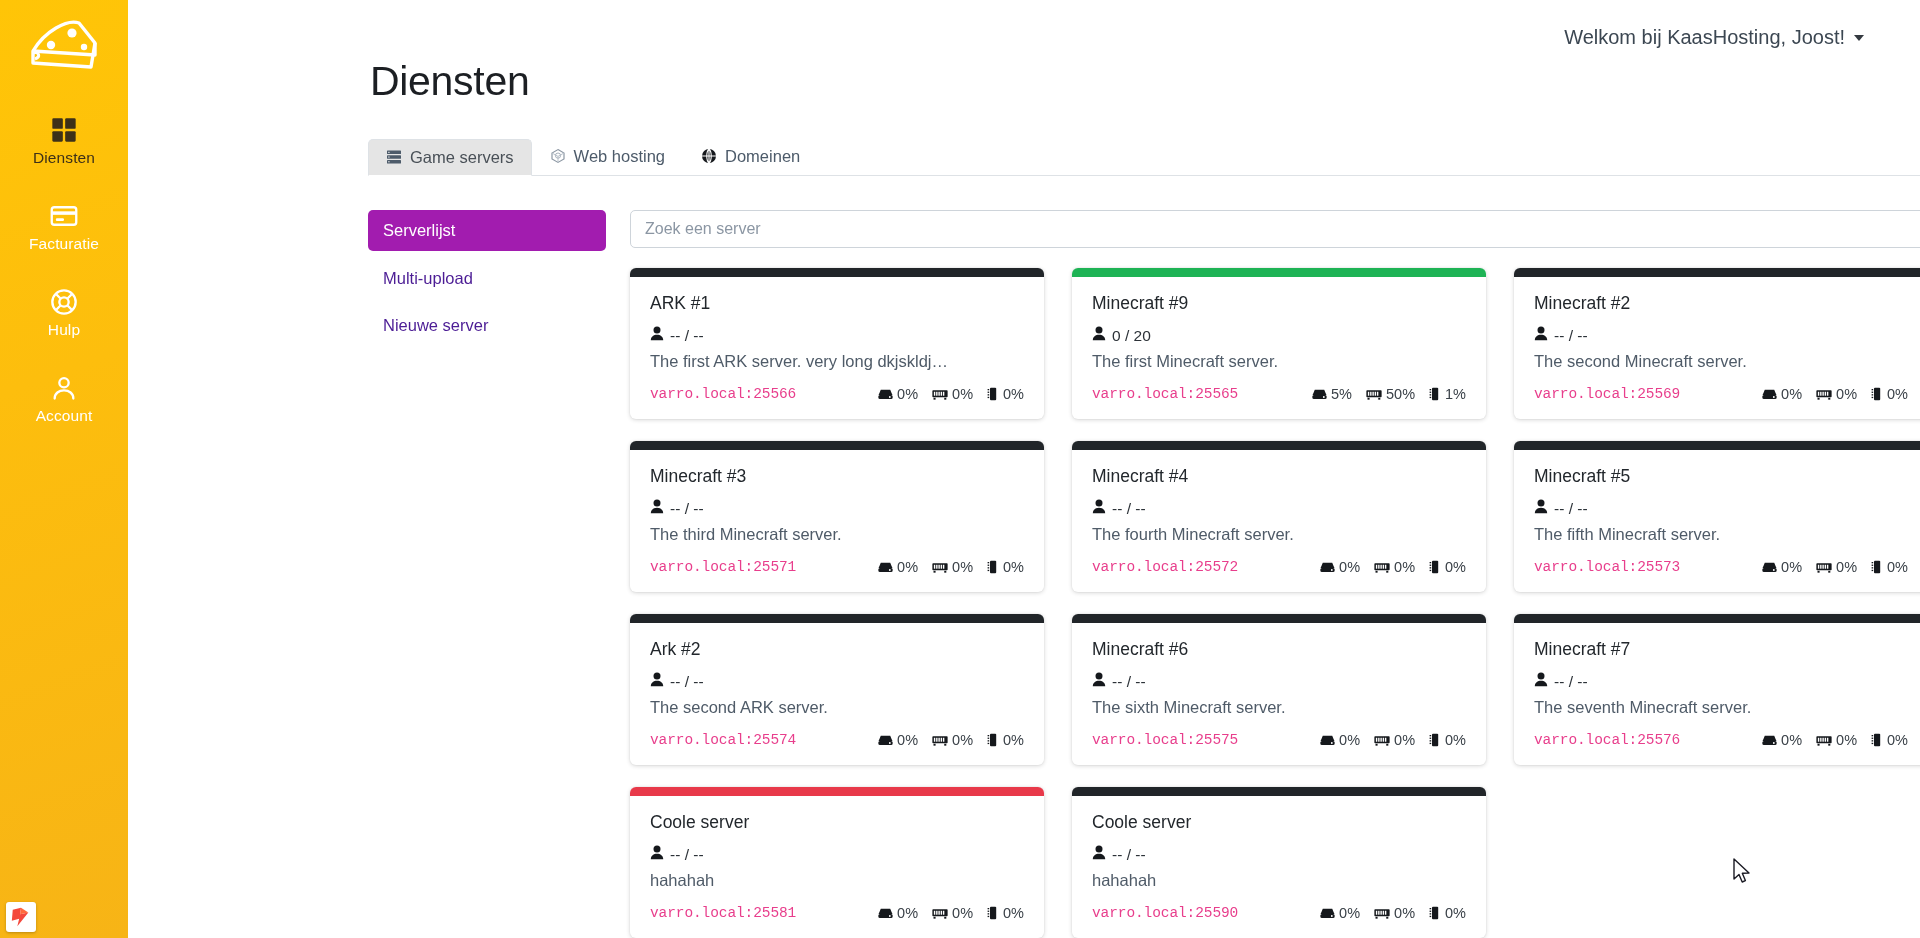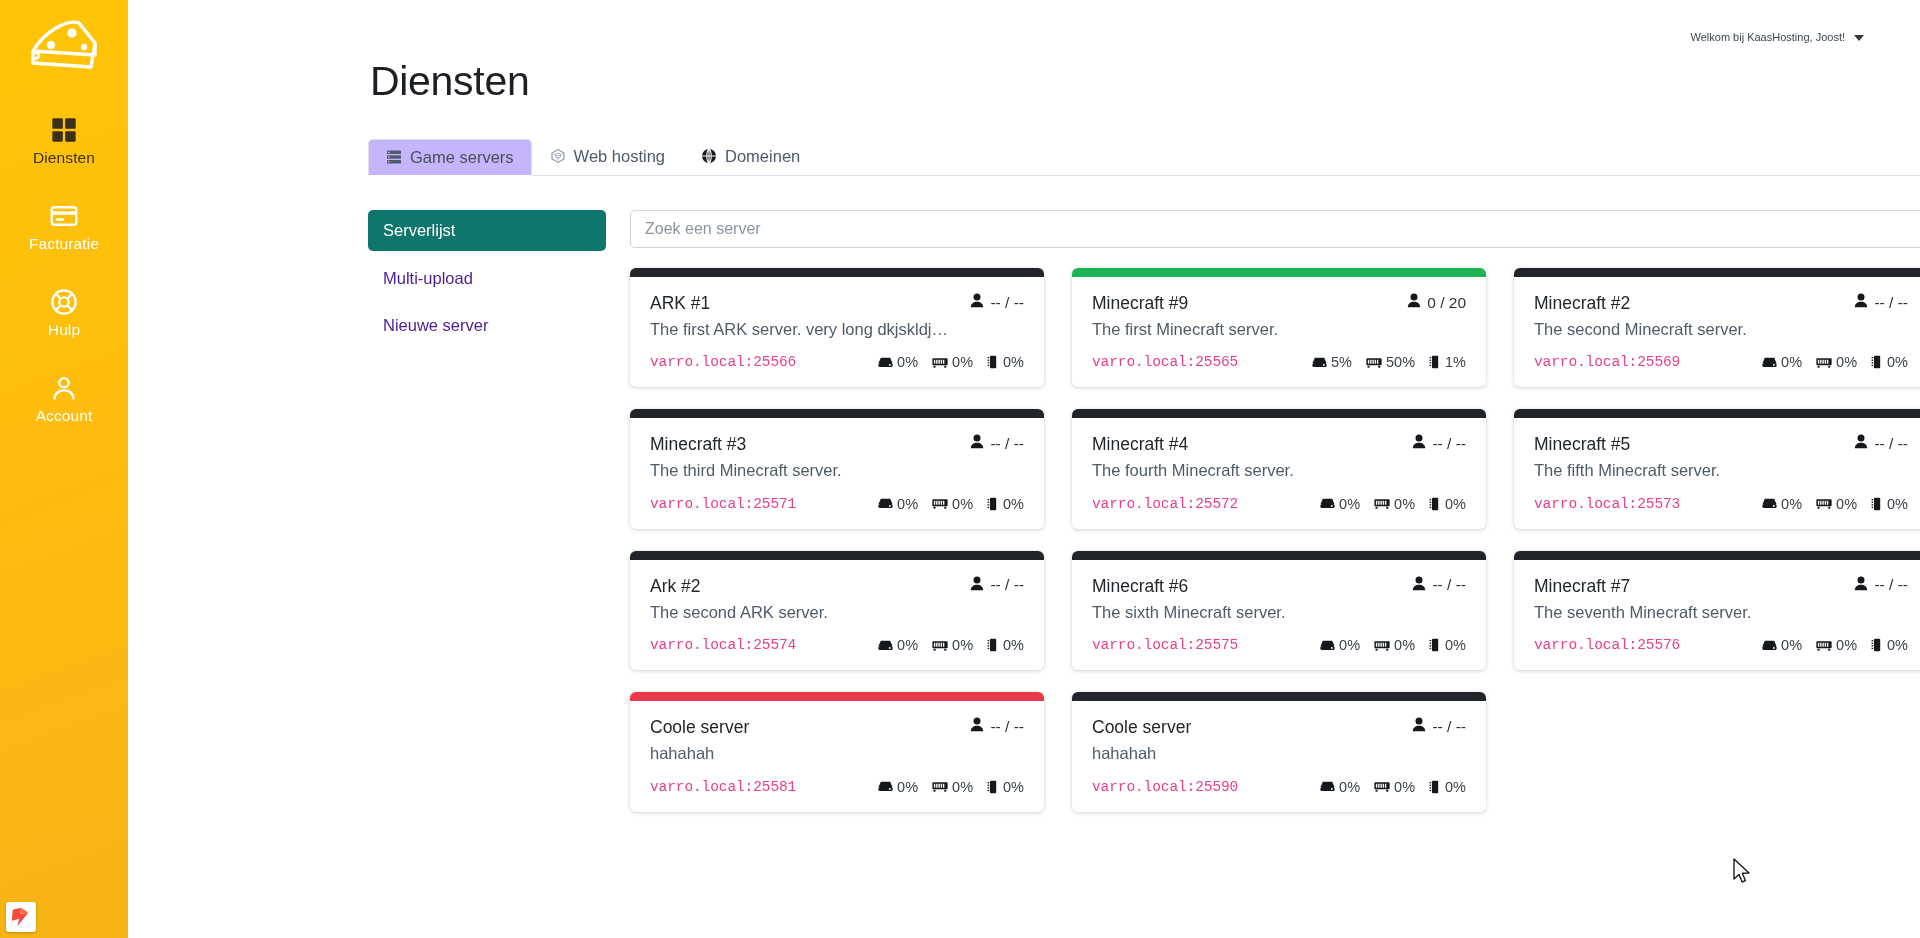--- a/index.html
+++ b/index.html
@@ -75,21 +75,21 @@
     overflow: hidden;
   }
   .topbar {
     height: 74px;
     display: flex;
     align-items: center;
     justify-content: flex-end;
     padding-right: 56px;
   }
   .welcome {
-    font-size: 11px;
+    font-size: 20px;
     color: #3c4752;
     display: inline-flex;
     align-items: center;
     gap: 9px;
     cursor: pointer;
     white-space: nowrap;
   }
   .caret {
     width: 0; height: 0;
     border-left: 5px solid transparent;
@@ -125,21 +125,21 @@
     color: #4d5b6a;
     padding: 9px 17px 10px 17px;
     border: 1px solid transparent;
     border-radius: 5px 5px 0 0;
     cursor: pointer;
     position: relative;
     line-height: 1;
     white-space: nowrap;
   }
   .tab.active {
-    background: #c4b5fd;
+    background: #e5e5e5;
     border-color: #dee2e6 #dee2e6 #ffffff;
     color: #495057;
     margin-bottom: -1px;
     justify-content: center;
   }
   .tab .tab-ico { width: 16px; height: 16px; display: block; }
 
   
   .content {
     display: flex;
@@ -151,21 +151,21 @@
     display: block;
     font-size: 16.5px;
     color: #4c1d95;
     padding: 10px 15px;
     border-radius: 5px;
     cursor: pointer;
     margin-bottom: 7px;
     line-height: 1.25;
     text-decoration: none;
   }
-  .submenu-item.active { background: #0f766e; color: #ffffff; }
+  .submenu-item.active { background: #a21caf; color: #ffffff; }
 
   .panel { flex: 1 1 auto; width: 1305px; }
   .search-input {
     width: 1303px;
     height: 38px;
     border: 1px solid #ced4da;
     border-radius: 5px;
     padding: 6px 14px;
     font-size: 16px;
     font-family: inherit;
@@ -196,20 +196,21 @@
   .card-status.online  { background: #1eb355; }
   .card-status.offline { background: #212529; }
   .card-status.error   { background: #e8394a; }
 
   .card-body { padding: 16px 20px 17px 20px; }
   .card-head {
     display: flex;
     align-items: flex-start;
     justify-content: space-between;
     gap: 12px;
+    flex-direction: column;
   }
   .card-title {
     font-size: 17.5px;
     color: #22272c;
     line-height: 1.2;
     font-weight: 400;
   }
   .players {
     display: inline-flex;
     align-items: center;

